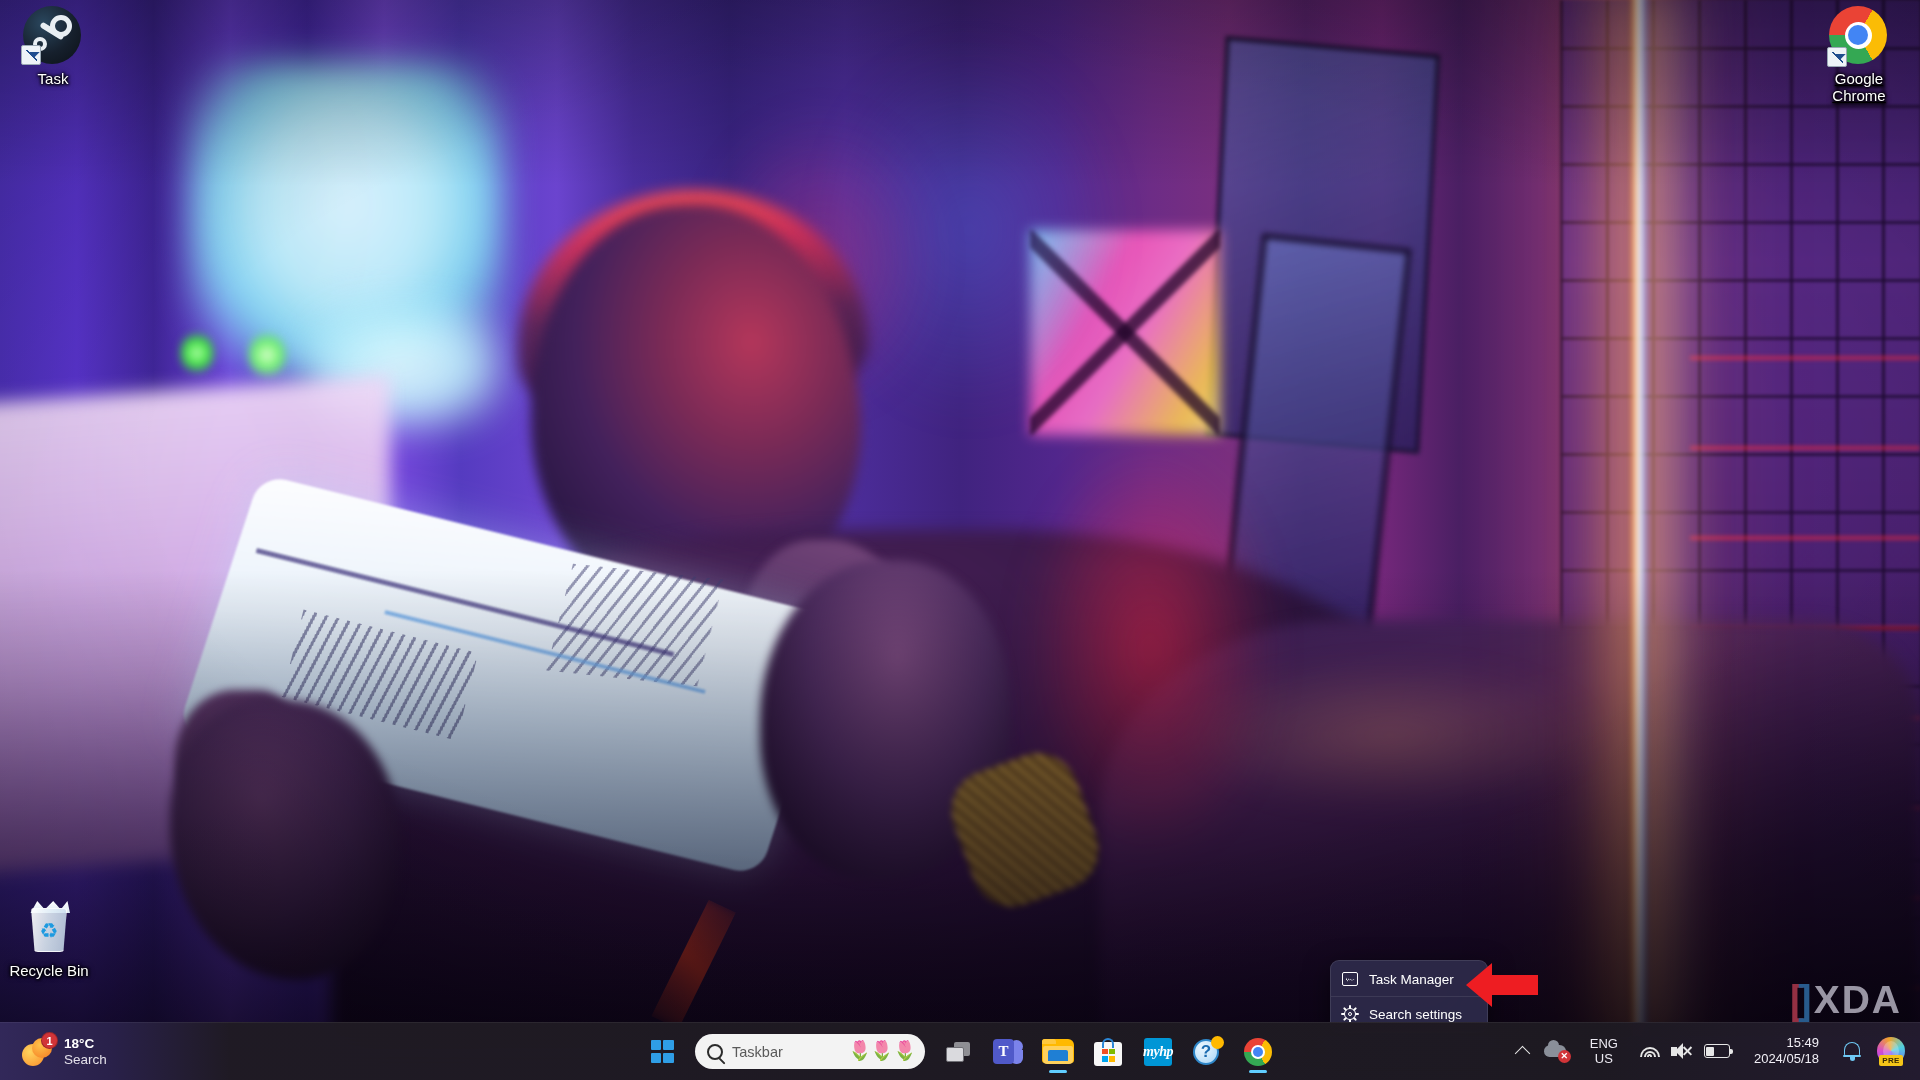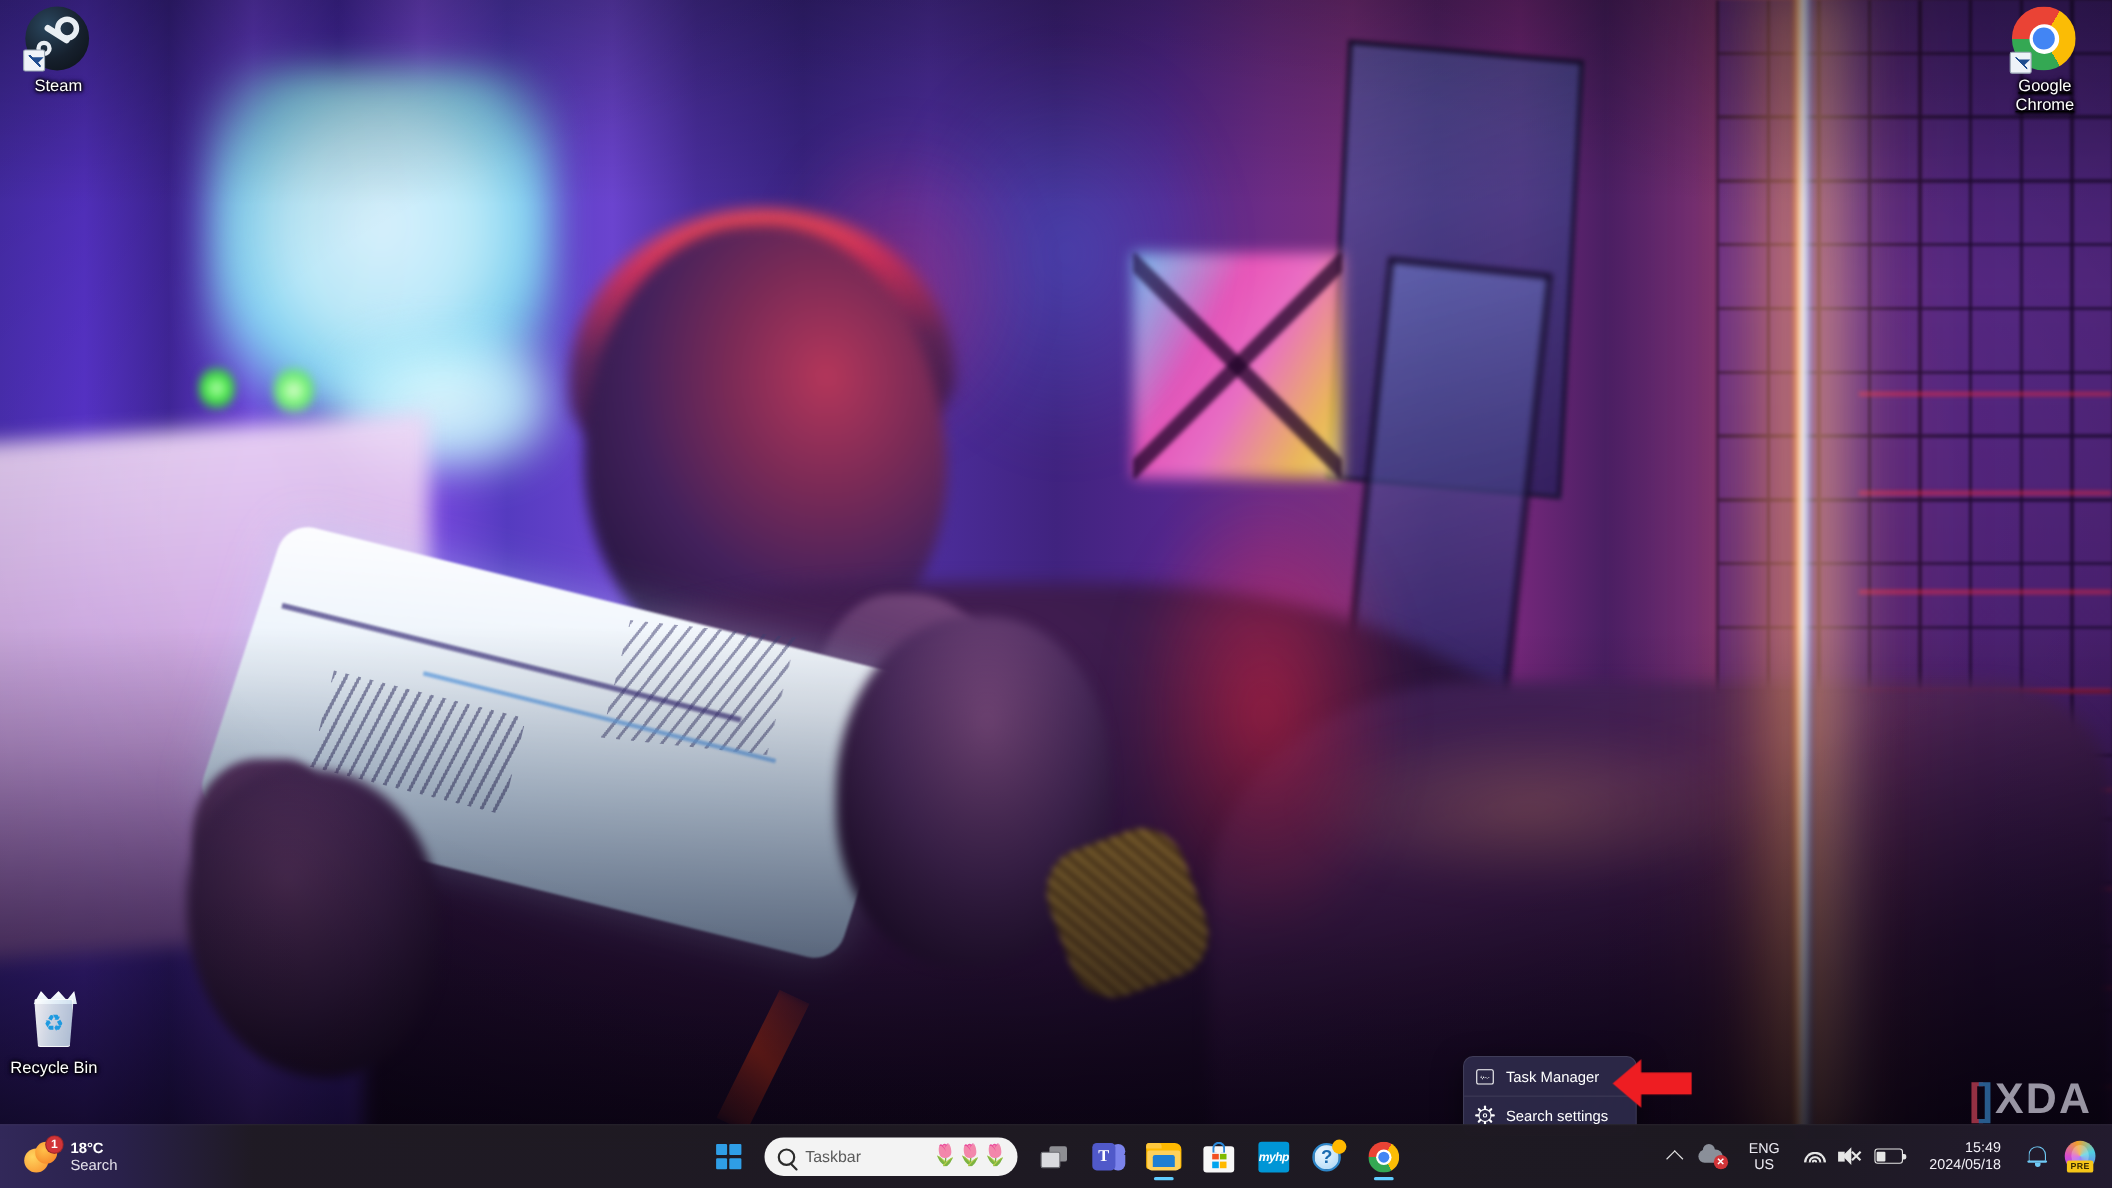--- a/index.html
+++ b/index.html
@@ -391,21 +391,21 @@
   .store .s-handle{position:absolute;left:8px;top:0;width:12px;height:10px;border:2.5px solid #2b88d8;border-bottom:none;border-radius:6px 6px 0 0;}
   .store .s-grid{position:absolute;left:8px;top:11px;width:13px;height:13px;display:grid;grid-template-columns:1fr 1fr;grid-template-rows:1fr 1fr;gap:1.6px;}
   .store .s-grid i{display:block;}
   .store .s-grid i:nth-child(1){background:#f25022;}
   .store .s-grid i:nth-child(2){background:#7fba00;}
   .store .s-grid i:nth-child(3){background:#00a4ef;}
   .store .s-grid i:nth-child(4){background:#ffb900;}
 
   
   .myhp{width:28px;height:28px;background:#0096d6;border-radius:3px;display:flex;align-items:center;justify-content:center;}
-  .myhp span{color:#fff;font-size:11px;font-style:italic;font-weight:bold;font-family:Liberation Sans, sans-serif;letter-spacing:-.5px;}
+  .myhp span{color:#fff;font-size:14px;font-style:italic;font-weight:bold;font-family:Liberation Serif, serif;letter-spacing:-.5px;}
 
   
   .help{width:30px;height:30px;position:relative;}
   .help .h-circ{position:absolute;left:0;top:2px;width:26px;height:26px;border-radius:50%;
     background:radial-gradient(circle at 35% 30%,#eaf6ff 0%, #cfe9fb 45%, #a6d4f5 100%);
     border:2px solid #2e86c8;}
   .help .h-q{position:absolute;left:0;top:2px;width:26px;height:26px;line-height:26px;text-align:center;
     color:#1a6bb0;font-size:17px;font-weight:bold;}
   .help .h-dot{position:absolute;right:-1px;top:-1px;width:13px;height:13px;border-radius:50%;background:#ffb900;}
 
@@ -551,21 +551,21 @@
 
 <div class="desk-icon" style="left:6px;top:6px;">
   <div class="ico">
     <div class="steam-ico">
       <div class="s-bar"></div>
       <div class="s-big"></div>
       <div class="s-small"></div>
       <div class="shortcut-arrow"></div>
     </div>
   </div>
-  <div class="lbl">Steam</div>
+  <div class="lbl">Task</div>
 </div>
 
 <div class="desk-icon" style="left:1812px;top:6px;text-decoration:underline;">
   <div class="ico">
     <div class="chrome-ico">
       <div class="c-r"></div>
         <div class="c-wr"></div>
         <div class="c-b"></div>
     </div>
     <div class="shortcut-arrow" style="left:-2px;bottom:-1px;"></div>

